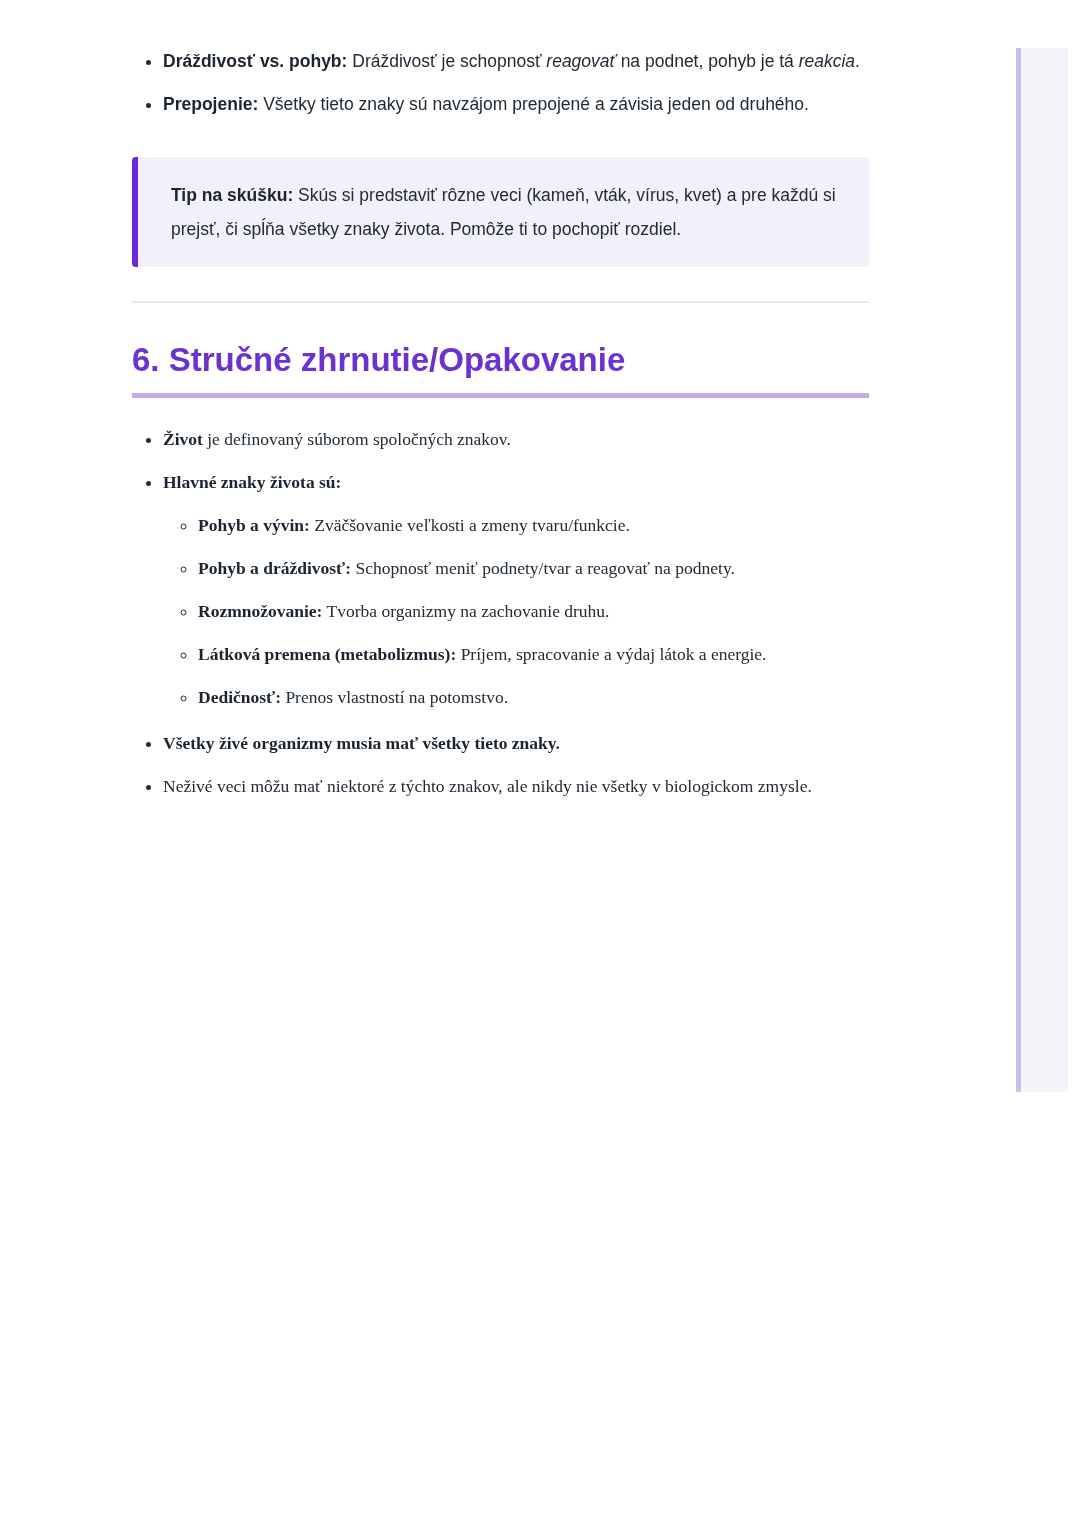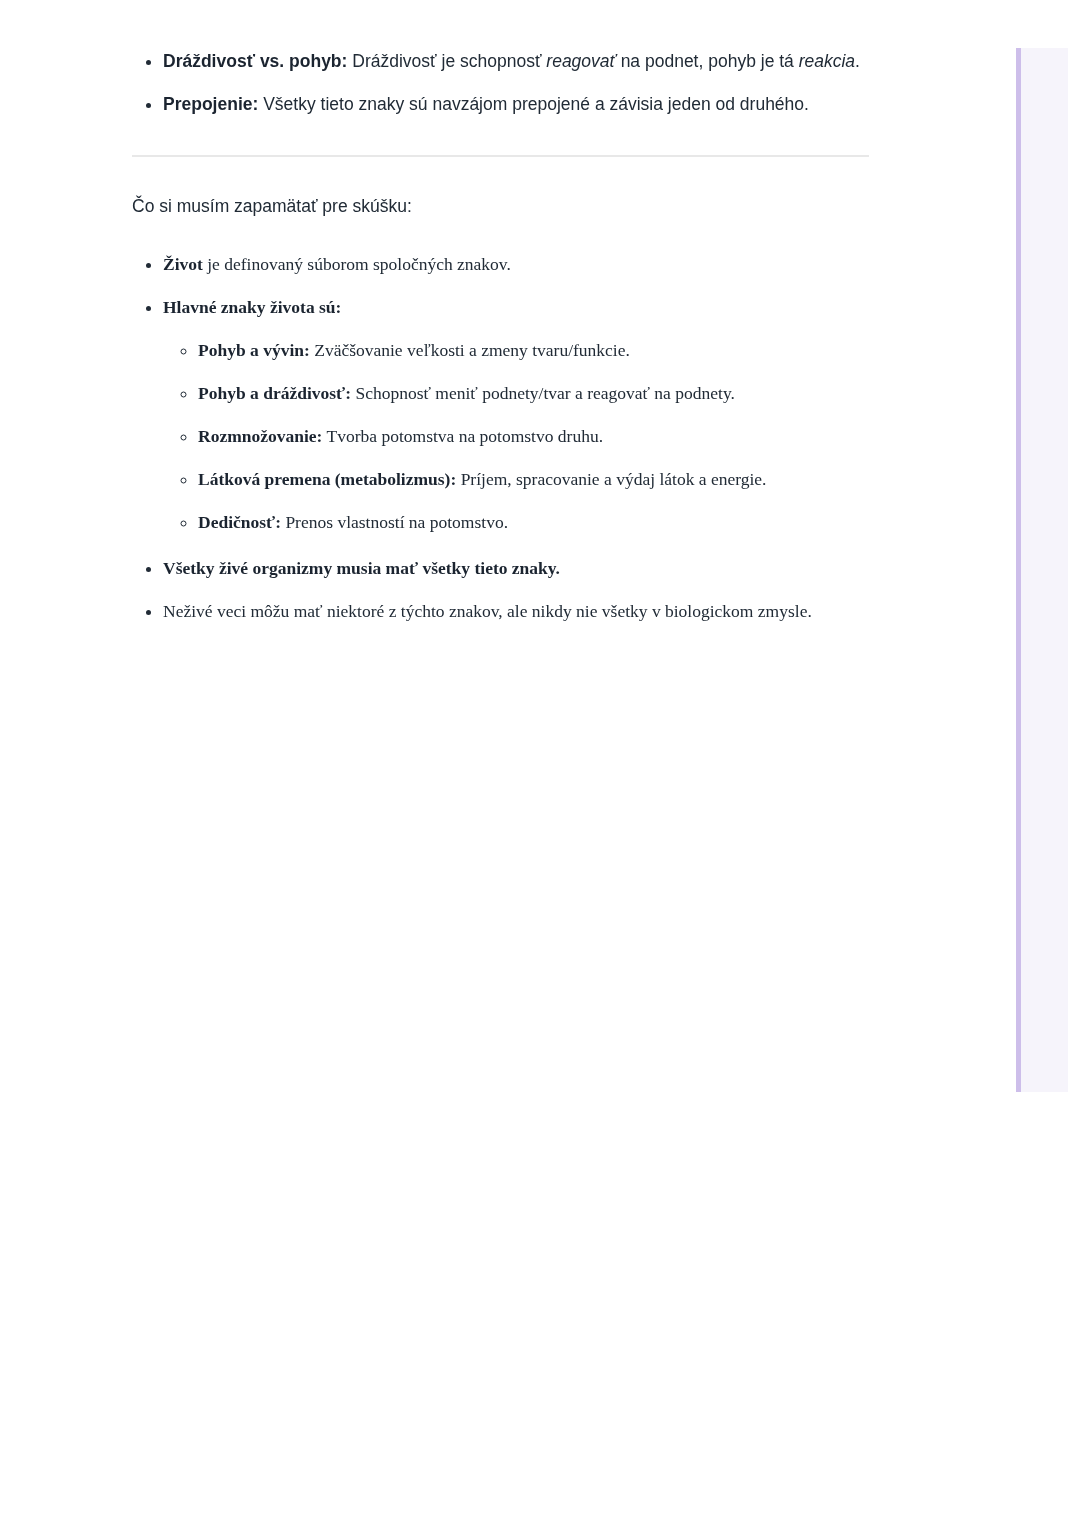--- a/index.html
+++ b/index.html
@@ -71,33 +71,36 @@
 
   <div class="side-strip"></div>
 
   <div class="content">
 
     <ul class="level-1">
       <li><strong>Dráždivosť vs. pohyb:</strong><span> Dráždivosť je schopnosť </span><em>reagovať</em><span> na podnet, pohyb je tá </span><em>reakcia</em><span>.</span></li>
       <li><strong>Prepojenie:</strong><span> Všetky tieto znaky sú navzájom prepojené a závisia jeden od druhého.</span></li>
     </ul>
 
+    <div class="tip-box">
+      <strong>Tip na skúšku:</strong><span> Skús si predstaviť rôzne veci (kameň, vták, vírus, kvet) a pre každú si prejsť, či spĺňa všetky znaky života. Pomôže ti to pochopiť rozdiel.</span>
+    </div>
 
     <hr class="divider">
 
+    <h2 class="section-heading">6. Stručné zhrnutie/Opakovanie</h2>
 
-    <p class="section-intro">Čo si musím zapamätať pre skúšku:</p>
 
     <ul class="level-1 summary">
       <li><strong>Život</strong><span> je definovaný súborom spoločných znakov.</span></li>
       <li><strong>Hlavné znaky života sú:</strong>
         <ul class="level-2">
           <li><strong>Pohyb a vývin:</strong><span> Zväčšovanie veľkosti a zmeny tvaru/funkcie.</span></li>
           <li><strong>Pohyb a dráždivosť:</strong><span> Schopnosť meniť podnety/tvar a reagovať na podnety.</span></li>
-          <li><strong>Rozmnožovanie:</strong><span> Tvorba potomstva na potomstvo druhu.</span></li>
+          <li><strong>Rozmnožovanie:</strong><span> Tvorba organizmy na zachovanie druhu.</span></li>
           <li><strong>Látková premena (metabolizmus):</strong><span> Príjem, spracovanie a výdaj látok a energie.</span></li>
           <li><strong>Dedičnosť:</strong><span> Prenos vlastností na potomstvo.</span></li>
         </ul>
       </li>
       <li><strong>Všetky živé organizmy musia mať všetky tieto znaky.</strong></li>
       <li><span>Neživé veci môžu mať niektoré z týchto znakov, ale nikdy nie všetky v biologickom zmysle.</span></li>
     </ul>
 
   </div>
 

